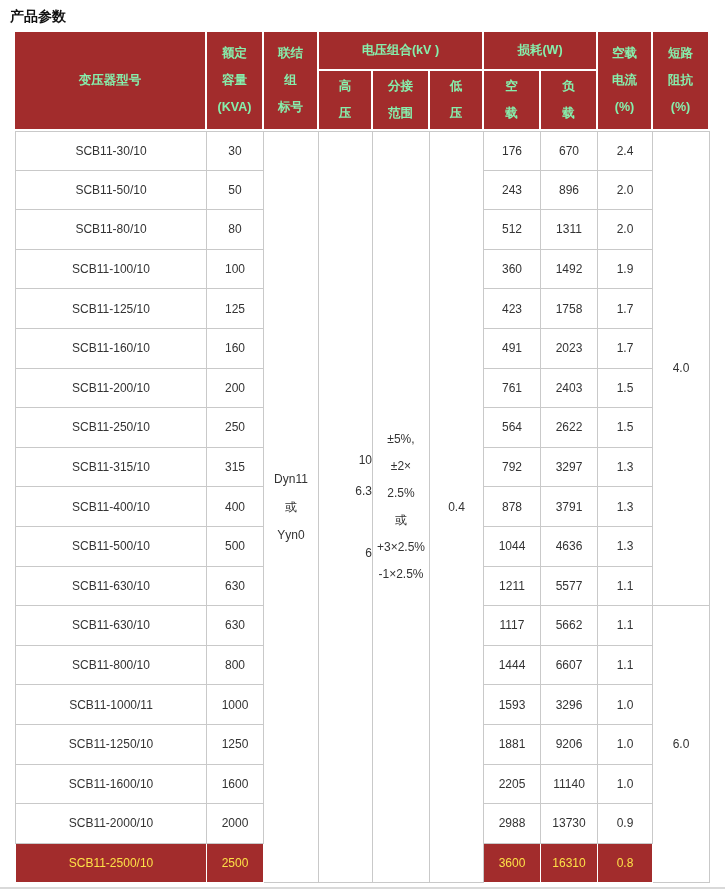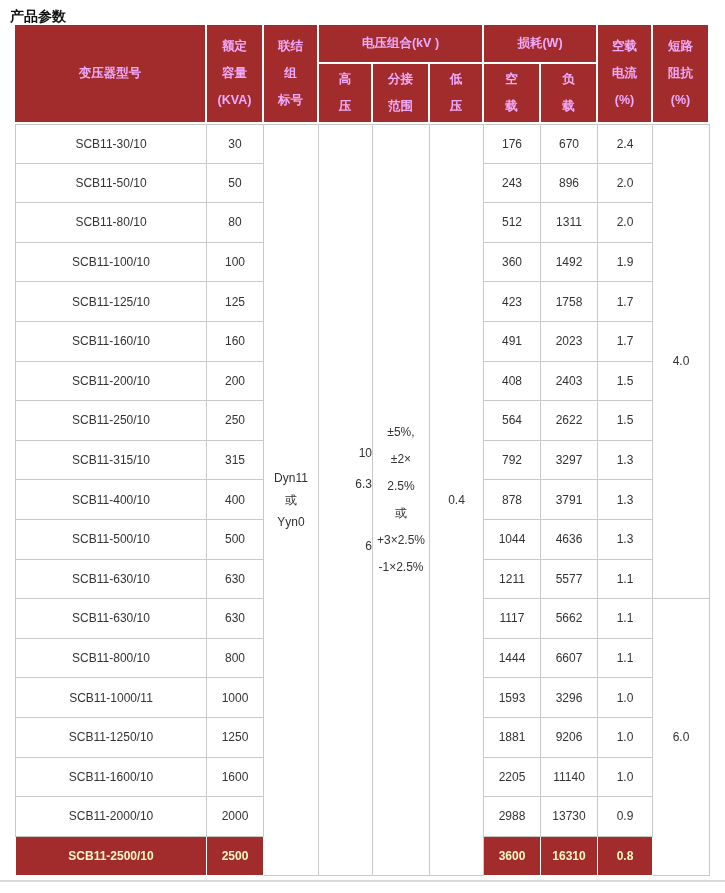--- a/index.html
+++ b/index.html
@@ -5,38 +5,38 @@
   html, body {
     margin: 0;
     padding: 0;
     background: #ffffff;
     width: 725px;
     height: 893px;
     font-family: "Liberation Sans", "DejaVu Sans", sans-serif;
     overflow: hidden;
   }
   .page-title {
-    margin: 8px 0 1px 10px;
+    margin: 8px 0 8px 10px;
     font-size: 14px;
     line-height: 16px;
     font-weight: bold;
     color: #111111;
   }
   table.params {
     margin-left: 15px;
     width: 695px;
     table-layout: fixed;
     border-collapse: separate;
     border-spacing: 0;
     font-size: 12px;
     color: var(--body-text, #333);
   }
   thead th {
     background: var(--header-bg, #a22c2c);
-    color: #f0abfc;
+    color: #86efac;
     font-weight: bold;
     font-size: 12.5px;
     text-align: center;
     vertical-align: middle;
     padding: 0;
     border-right: 2px solid #ffffff;
     border-bottom: 2px solid #ffffff;
     white-space: pre-line;
     line-height: 27px;
   }
@@ -50,29 +50,28 @@
     padding: 0;
     border-right: 1px solid var(--border, #c9c9c9);
     border-bottom: 1px solid var(--border, #c9c9c9);
   }
   tbody td:first-child { border-left: 1px solid var(--border, #c9c9c9); }
   tbody tr:first-child td { border-top: 1px solid var(--border, #c9c9c9); }
   tbody td.merged {
     white-space: pre-line;
     line-height: 27px;
   }
-  tbody td.merged-vg { line-height: 22px; }
+  tbody td.merged-vg { line-height: 28px; }
   tbody td.merged-hv { line-height: 31px; text-align: right; }
   tbody td.highlight {
     background: var(--highlight-bg, #a22c2c);
-    color: #fef9c3;
+    color: #fde047;
     border-right-color: #ffffff;
     border-bottom-color: #ffffff;
     border-left-color: #ffffff;
-    font-weight: bold;
   }
   .bottom-rule {
     width: 725px;
     height: 2px;
     background: #d9d9d9;
     margin-top: 4px;
   }
 </style>
 </head>
 <body>
@@ -177,21 +176,21 @@
       <tr>
         <td>SCB11-160/10</td>
         <td>160</td>
         <td>491</td>
         <td>2023</td>
         <td>1.7</td>
       </tr>
       <tr>
         <td>SCB11-200/10</td>
         <td>200</td>
-        <td>408</td>
+        <td>761</td>
         <td>2403</td>
         <td>1.5</td>
       </tr>
       <tr>
         <td>SCB11-250/10</td>
         <td>250</td>
         <td>564</td>
         <td>2622</td>
         <td>1.5</td>
       </tr>

